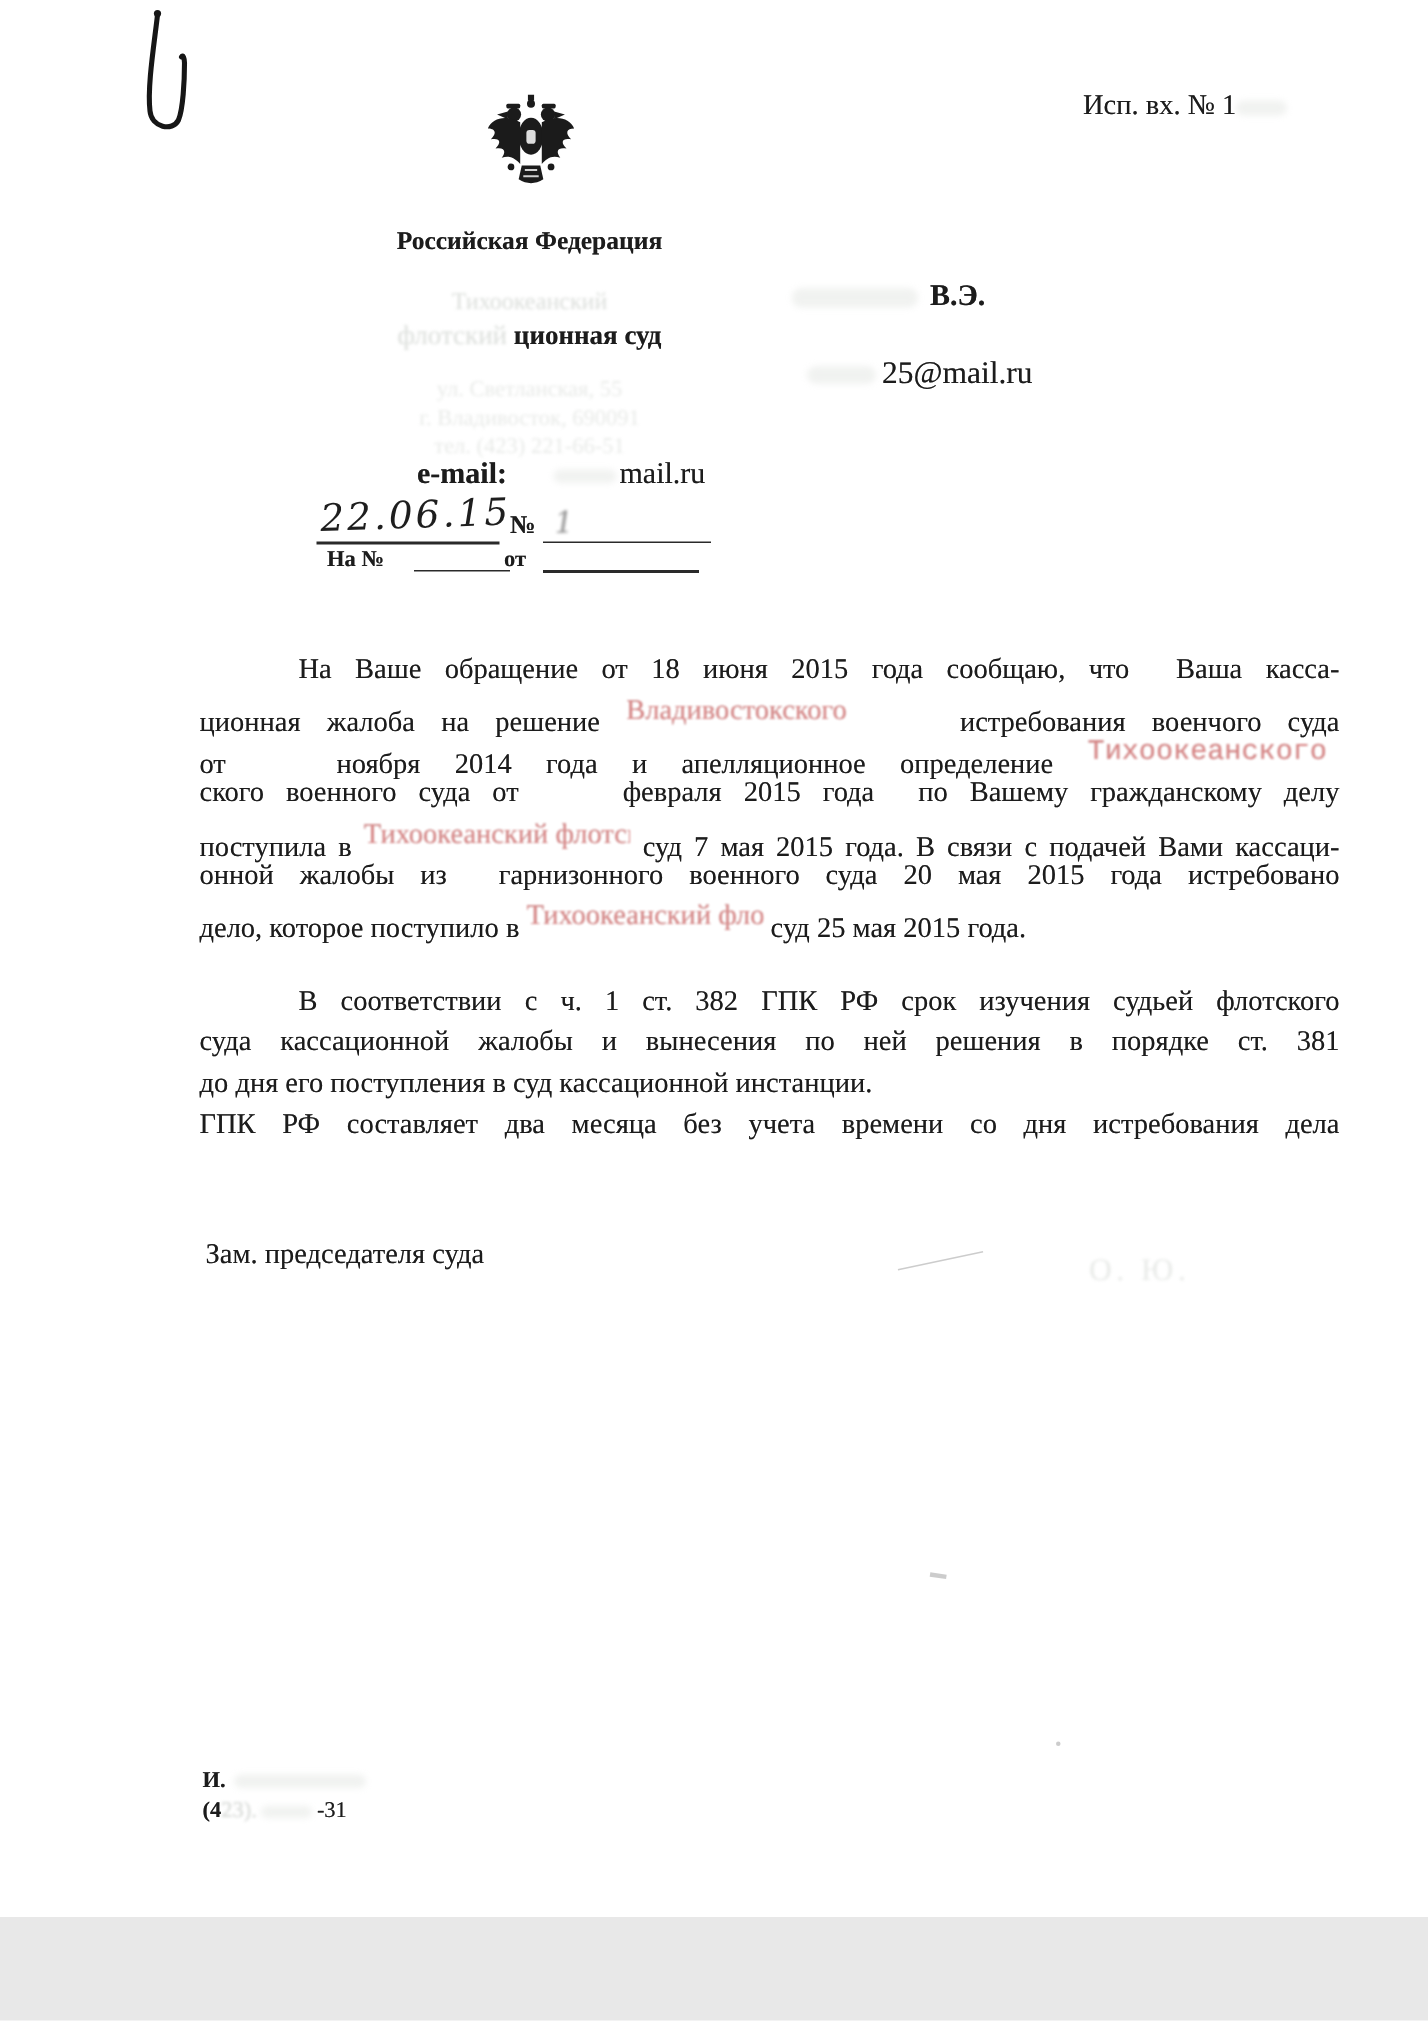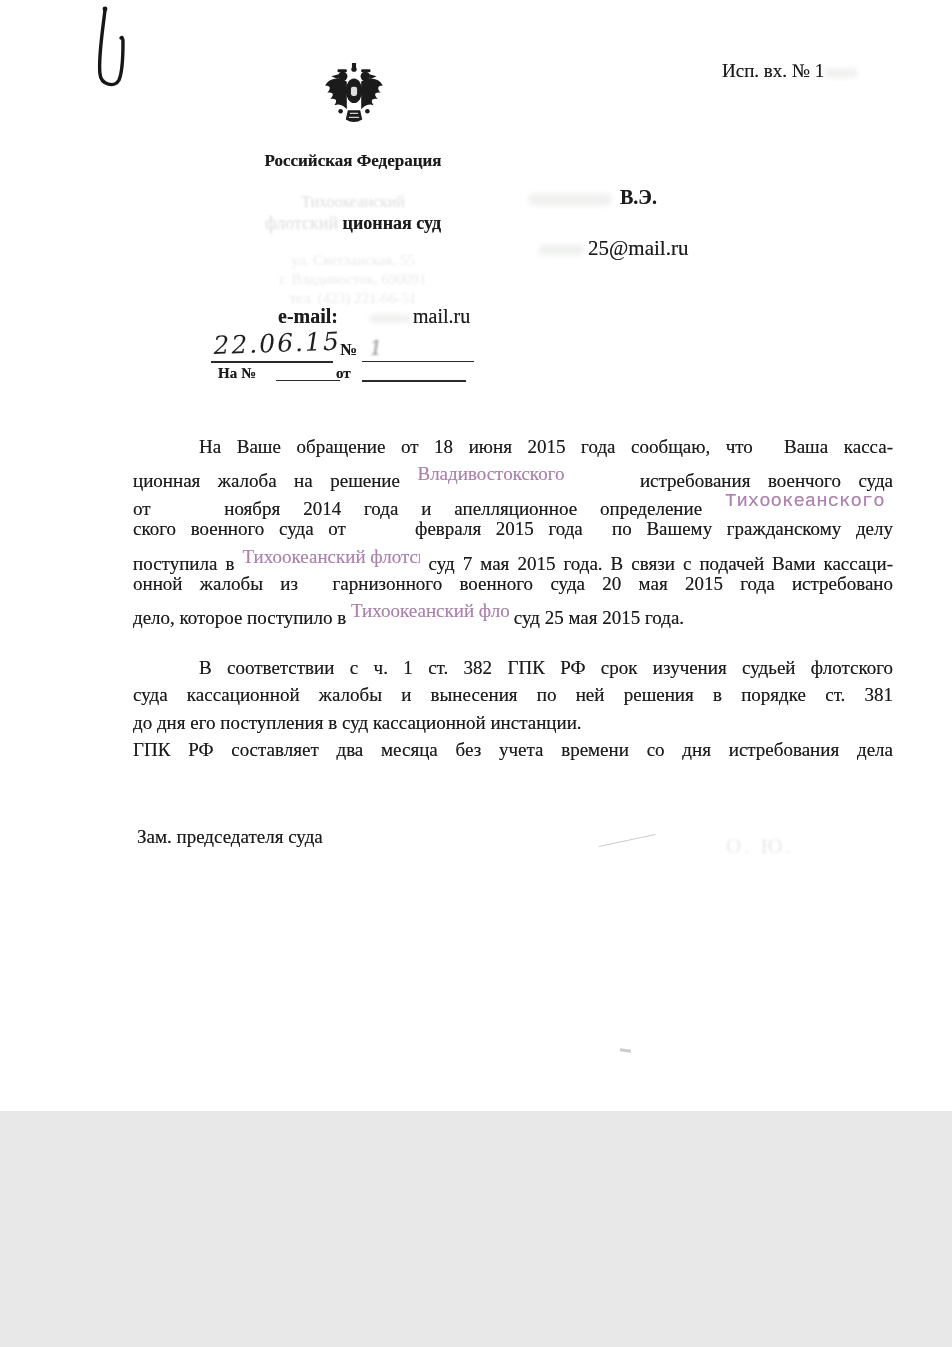--- a/index.html
+++ b/index.html
@@ -1,31 +1,31 @@
 <!DOCTYPE html>
 <html><head>
 <meta charset="utf-8">
 <style>
   html,body{margin:0;padding:0;background:#e8e8e8;}
   .page{
     position:relative;
-    width:952px;height:1111px;
+    width:952px;height:1278px;
     background:#ffffff;
     font-family:"Liberation Serif","DejaVu Serif",serif;
     color:#1c1c1c;
     overflow:hidden;
     margin:0 auto;
   }
   .abs{position:absolute;}
   .b{font-weight:bold;}
   .scan{text-shadow:0 0 .4px rgba(0,0,0,.55);}
   
   .ghost{
     display:inline-block;vertical-align:baseline;overflow:hidden;white-space:nowrap;
-    color:#701a75;opacity:.55;filter:blur(.7px);
+    color:#b91c1c;opacity:.55;filter:blur(.7px);
   }
   .faint{color:#b6bcb5;opacity:.5;filter:blur(.9px);}
   .vfaint{color:#c6cbc5;opacity:.4;filter:blur(1.1px);}
   .smudge{
     display:inline-block;height:12px;border-radius:6px;
     background:#d7dbd6;opacity:.35;filter:blur(2px);vertical-align:middle;
   }
   
   .para{left:133px;width:760px;font-size:19px;line-height:27.4px;}
   .bl{text-align:justify;text-align-last:justify;height:27.4px;white-space:normal;}

